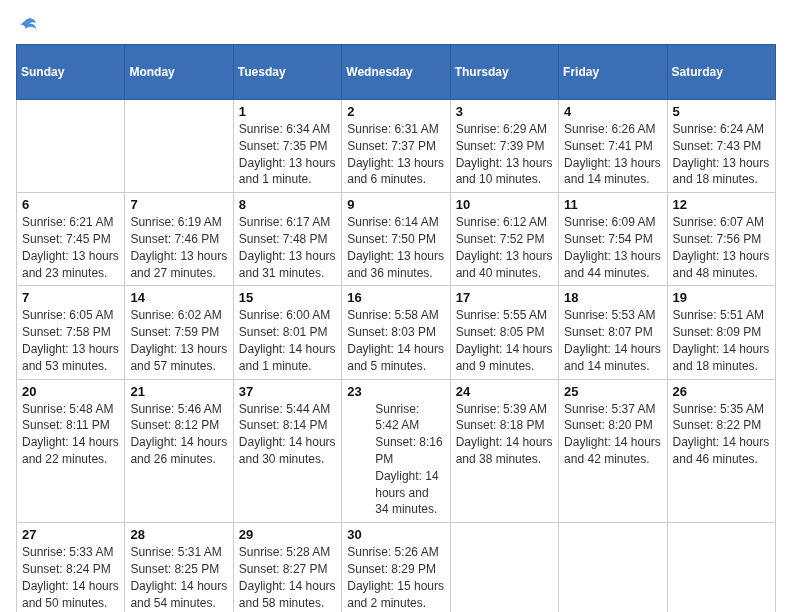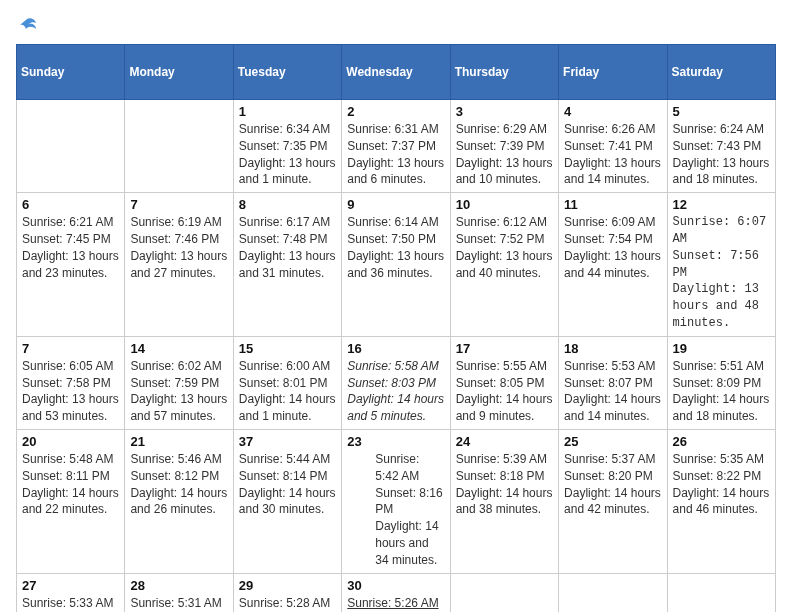--- a/index.html
+++ b/index.html
@@ -173,21 +173,21 @@
 Daylight: 13 hours and 40 minutes.</div>
         </td>
         <td>
           <span class="day-number">11</span>
           <div class="day-info" style="white-space: pre-line;">Sunrise: 6:09 AM
 Sunset: 7:54 PM
 Daylight: 13 hours and 44 minutes.</div>
         </td>
         <td>
           <span class="day-number">12</span>
-          <div class="day-info" style="white-space: pre-line; font-family: Liberation Mono, monospace;">Sunrise: 6:07 AM
+          <div class="day-info" style="white-space: pre-line;">Sunrise: 6:07 AM
 Sunset: 7:56 PM
 Daylight: 13 hours and 48 minutes.</div>
         </td>
       </tr>
       <tr>
         <td>
           <span class="day-number">7</span>
           <div class="day-info" style="white-space: pre-line;">Sunrise: 6:05 AM
 Sunset: 7:58 PM
 Daylight: 13 hours and 53 minutes.</div>
@@ -199,21 +199,21 @@
 Daylight: 13 hours and 57 minutes.</div>
         </td>
         <td>
           <span class="day-number">15</span>
           <div class="day-info" style="white-space: pre-line;">Sunrise: 6:00 AM
 Sunset: 8:01 PM
 Daylight: 14 hours and 1 minute.</div>
         </td>
         <td>
           <span class="day-number">16</span>
-          <div class="day-info" style="white-space: pre-line; font-style: italic;">Sunrise: 5:58 AM
+          <div class="day-info" style="white-space: pre-line;">Sunrise: 5:58 AM
 Sunset: 8:03 PM
 Daylight: 14 hours and 5 minutes.</div>
         </td>
         <td>
           <span class="day-number">17</span>
           <div class="day-info" style="white-space: pre-line;">Sunrise: 5:55 AM
 Sunset: 8:05 PM
 Daylight: 14 hours and 9 minutes.</div>
         </td>
         <td>
@@ -287,21 +287,21 @@
 Daylight: 14 hours and 54 minutes.</div>
         </td>
         <td>
           <span class="day-number">29</span>
           <div class="day-info" style="white-space: pre-line;">Sunrise: 5:28 AM
 Sunset: 8:27 PM
 Daylight: 14 hours and 58 minutes.</div>
         </td>
         <td>
           <span class="day-number">30</span>
-          <div class="day-info" style="white-space: pre-line; text-decoration: underline;">Sunrise: 5:26 AM
+          <div class="day-info" style="white-space: pre-line;">Sunrise: 5:26 AM
 Sunset: 8:29 PM
 Daylight: 15 hours and 2 minutes.</div>
         </td>
         <td class="empty-cell"></td>
         <td class="empty-cell"></td>
         <td class="empty-cell"></td>
       </tr>
     </tbody>
 </table>
 

